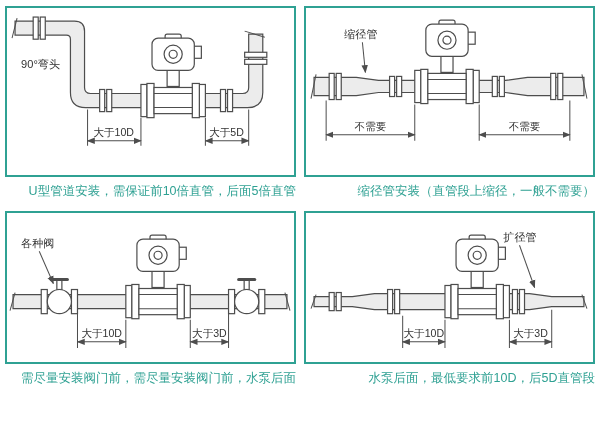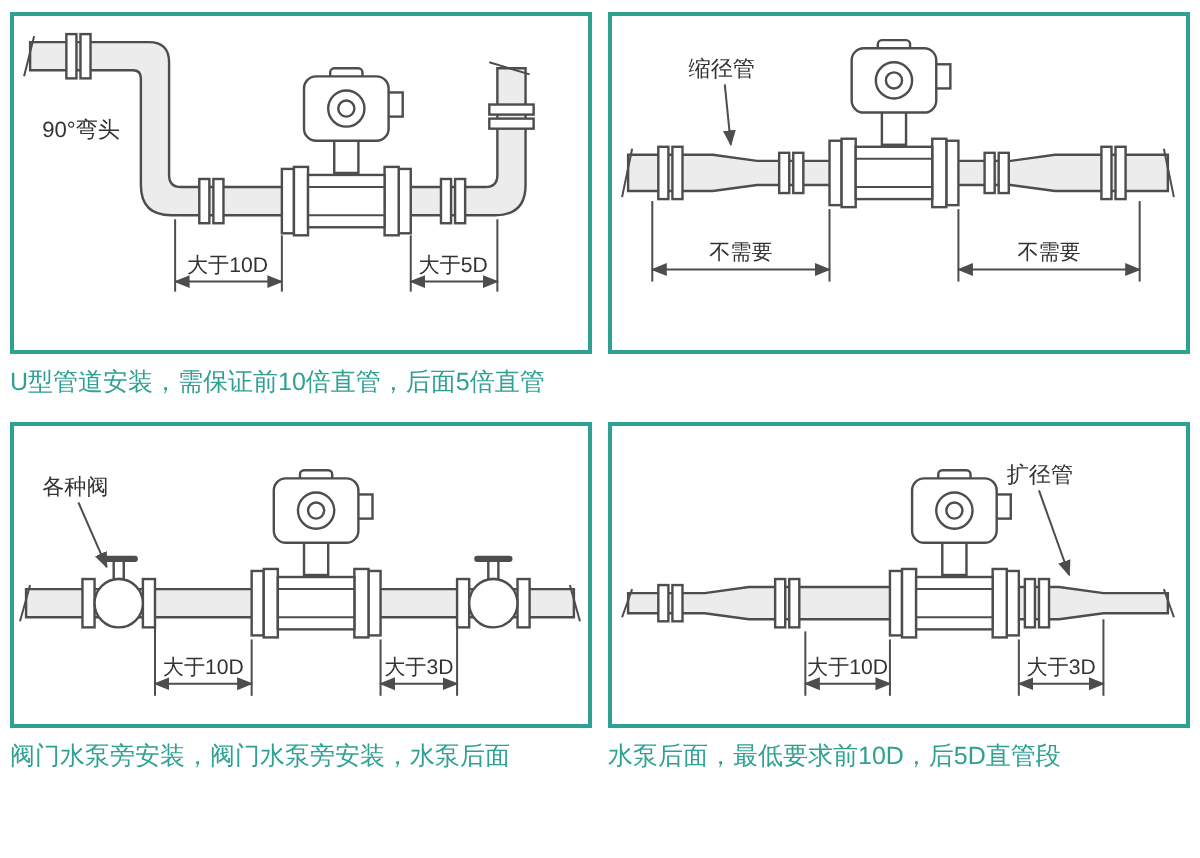--- a/index.html
+++ b/index.html
@@ -23,21 +23,21 @@
   .frame {
     border: 2px solid var(--accent, #2fa193);
     background: #ffffff;
     box-sizing: border-box;
   }
   .frame-top { height: 171px; }
   .frame-bot { height: 153px; }
   .diag { display: block; width: 100%; height: 100%; }
   .caption {
     margin-top: 6px;
-    text-align: left;
+    text-align: right;
     color: var(--accent, #2fa193);
     font-size: 12.5px;
     line-height: 1.4;
   }
   
   .pipe { fill: #ececec; stroke: var(--line, #4d4d4d); stroke-width: 1.2; }
   .part { fill: #ffffff; stroke: var(--line, #4d4d4d); stroke-width: 1.2; }
   .thin { stroke: var(--line, #4d4d4d); stroke-width: 1; fill: none; }
   .dim  { stroke: var(--line, #4d4d4d); stroke-width: 1; fill: none; }
   .hand { stroke: var(--line, #4d4d4d); stroke-width: 3; stroke-linecap: round; }
@@ -154,20 +154,23 @@
           <text class="dimlbl" x="64" y="121">不需要</text>
         </g>
         <g>
           <line class="thin" x1="172" y1="96" x2="172" y2="132"></line>
           <line class="thin" x1="262" y1="92" x2="262" y2="132"></line>
           <line class="dim" x1="172" y1="126" x2="262" y2="126" marker-start="url(#arr)" marker-end="url(#arr)"></line>
           <text class="dimlbl" x="217" y="121">不需要</text>
         </g>
       </svg>
     </div>
+    <figcaption class="caption">
+      <div>缩径管安装（直管段上缩径，一般不需要）</div>
+    </figcaption>
   </figure>
 
   <figure class="panel">
     <div class="frame frame-bot">
       <svg class="diag" viewBox="0 0 285 148" preserveAspectRatio="none">
         <path class="pipe" d="M6,81 H278 V95 H6 Z"></path>
         <line class="thin" x1="8" y1="79" x2="3" y2="97"></line>
         <line class="thin" x1="276" y1="79" x2="281" y2="97"></line>
         <use href="#valve" x="52" y="88"></use>
         <use href="#valve" x="238" y="88"></use>
@@ -182,21 +185,21 @@
         </g>
         <g>
           <line class="thin" x1="182" y1="106" x2="182" y2="134"></line>
           <line class="thin" x1="220" y1="98" x2="220" y2="134"></line>
           <line class="dim" x1="182" y1="128" x2="220" y2="128" marker-start="url(#arr)" marker-end="url(#arr)"></line>
           <text class="dimlbl" x="201" y="123">大于3D</text>
         </g>
       </svg>
     </div>
     <figcaption class="caption">
-      <div>阀门水泵旁安装，阀门水泵旁安装，水泵后面</div>
+      <div>需尽量安装阀门前，需尽量安装阀门前，水泵后面</div>
     </figcaption>
   </figure>
 
   <figure class="panel">
     <div class="frame frame-bot">
       <svg class="diag" viewBox="0 0 285 148" preserveAspectRatio="none">
         <path class="pipe" d="M8,83 H46 L68,80 H222 L244,83 H276 V93 H244 L222,96 H68 L46,93 H8 Z"></path>
         <line class="thin" x1="10" y1="81" x2="5" y2="95"></line>
         <line class="thin" x1="274" y1="81" x2="279" y2="95"></line>
         <g>

